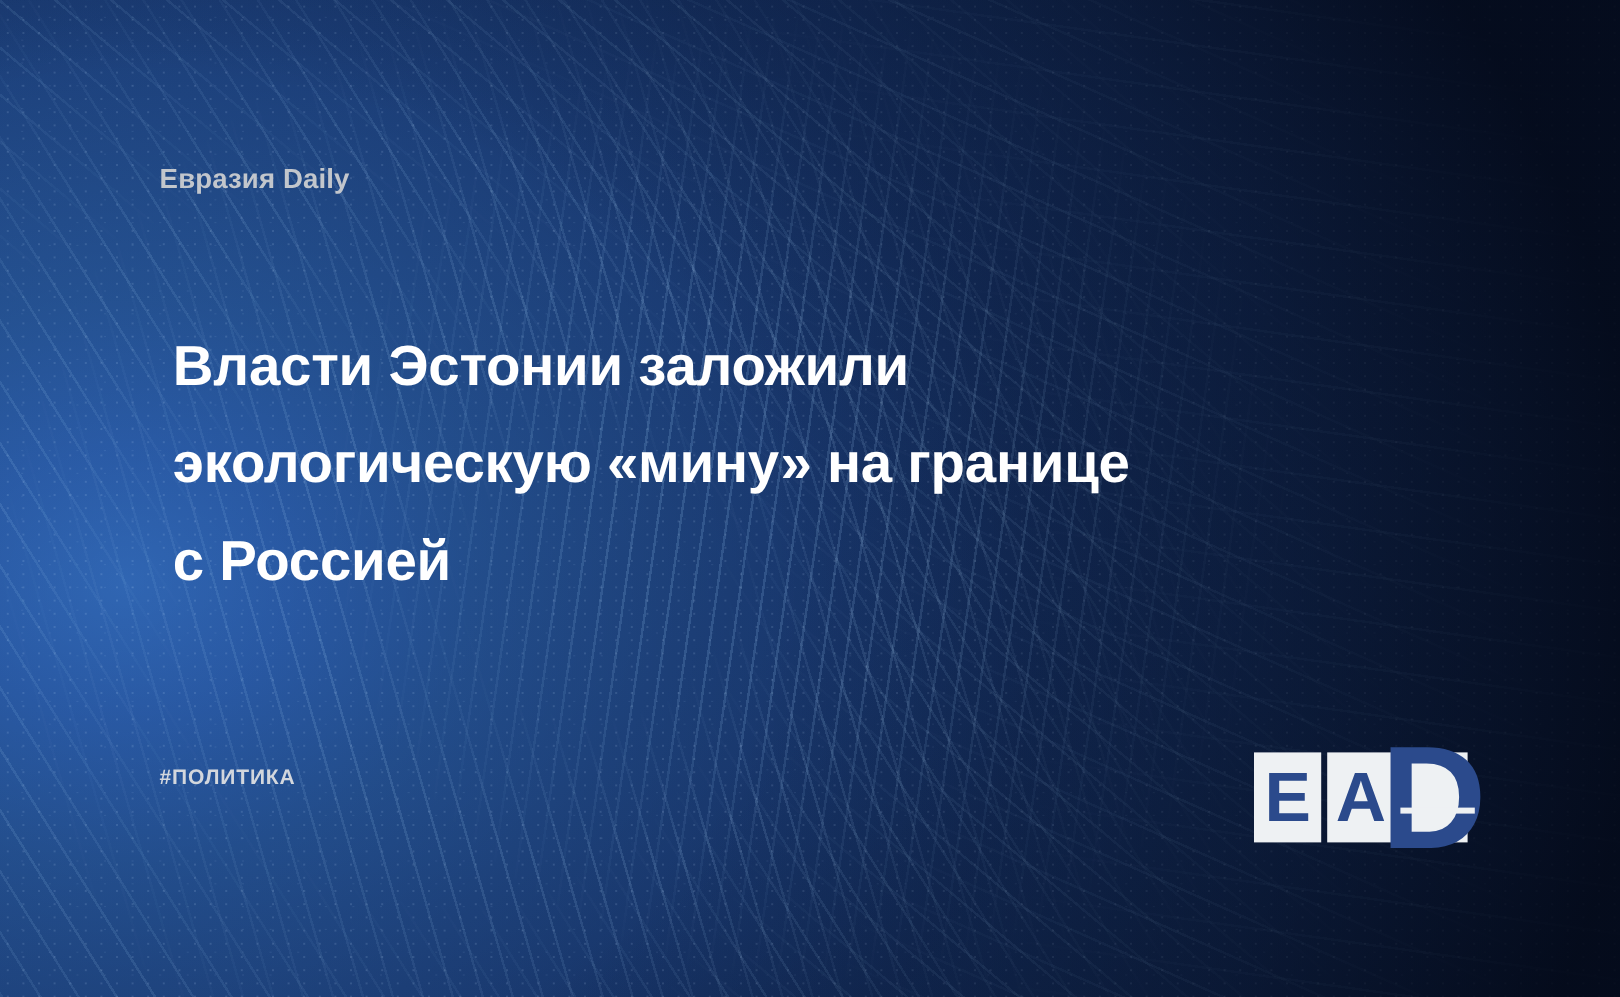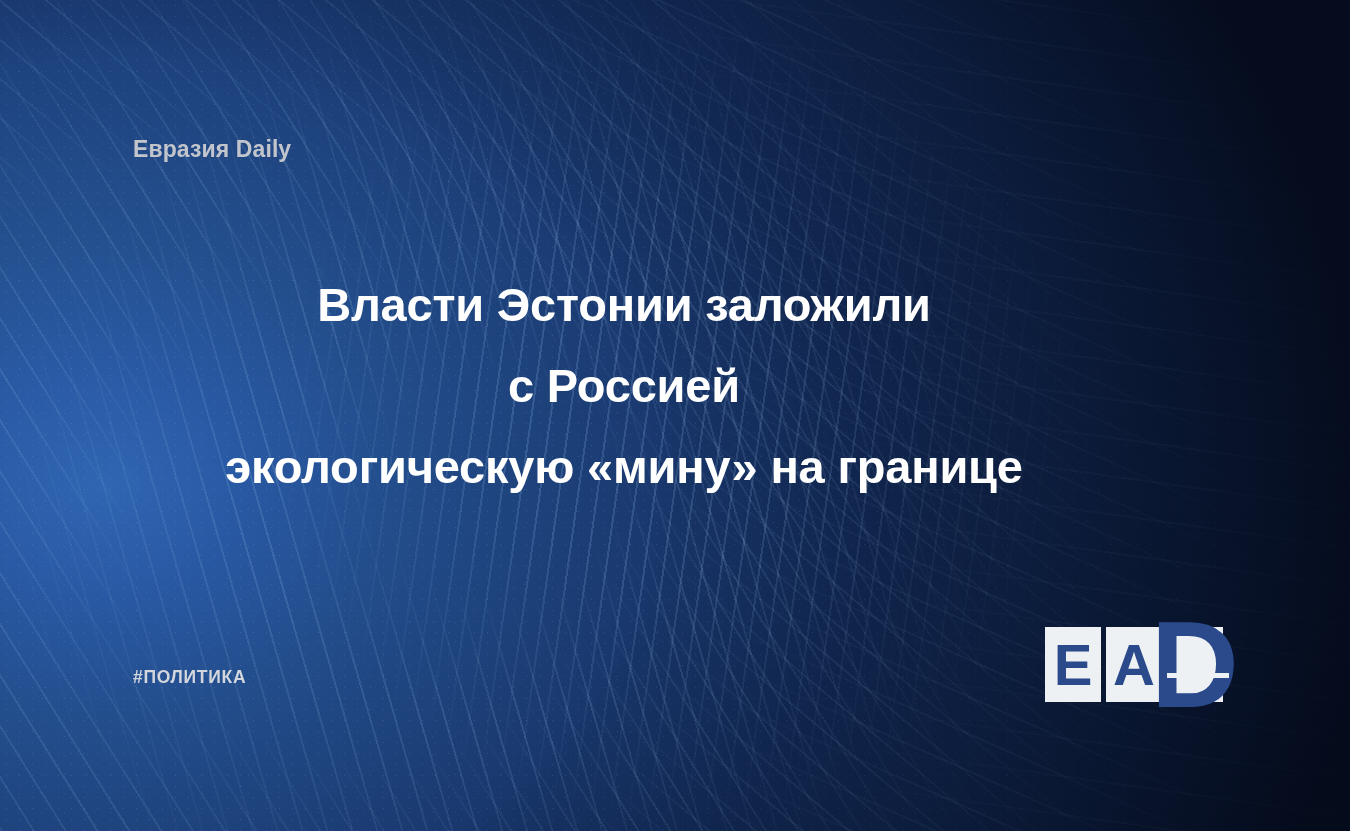--- a/index.html
+++ b/index.html
@@ -10,21 +10,20 @@
   body {
     font-family: "Liberation Sans", sans-serif;
   }
 
   .card {
     position: relative;
     width: 1350px;
     height: 831px;
     overflow: hidden;
     background: #14532d;
-    text-align: center;
   }
 
   
   .bg-base {
     position: absolute;
     inset: 0;
     background:
       radial-gradient(ellipse 760px 620px at 105px 485px,
         #244f96 0%, #1d4182 18%, #173564 38%, #122950 58%, #0d1e3f 76%, #0a1733 100%),
       linear-gradient(130deg, #10264f 0%, #0c1c3c 50%, #081428 100%);
@@ -133,21 +132,21 @@
     font-weight: bold;
     line-height: 81px;
     color: #ffffff;
     letter-spacing: -0.2px;
   }
   .headline .ln { display: block; white-space: nowrap; }
 
   .tag {
     position: absolute;
     left: 133px;
-    top: 667px;
+    top: 637px;
     font-size: 17.5px;
     font-weight: bold;
     letter-spacing: .7px;
     color: #d3d7dd;
     white-space: nowrap;
   }
 
   
   .logo {
     position: absolute;
@@ -209,22 +208,22 @@
   <div class="streaks s6"></div>
   <div class="grain"></div>
   <div class="bg-vignette"></div>
 
   <div class="content">
 
     <div class="brand">Евразия Daily</div>
 
     <h1 class="headline">
       <span class="ln">Власти Эстонии заложили</span>
+      <span class="ln">экологическую «мину» на границе</span>
       <span class="ln">с Россией</span>
-      <span class="ln">экологическую «мину» на границе</span>
     </h1>
 
     <div class="tag">#ПОЛИТИКА</div>
 
     <div class="logo">
       <div class="tile">
         <span class="glyph">E</span>
       </div>
       <div class="tile">
         <span class="glyph">A</span>

